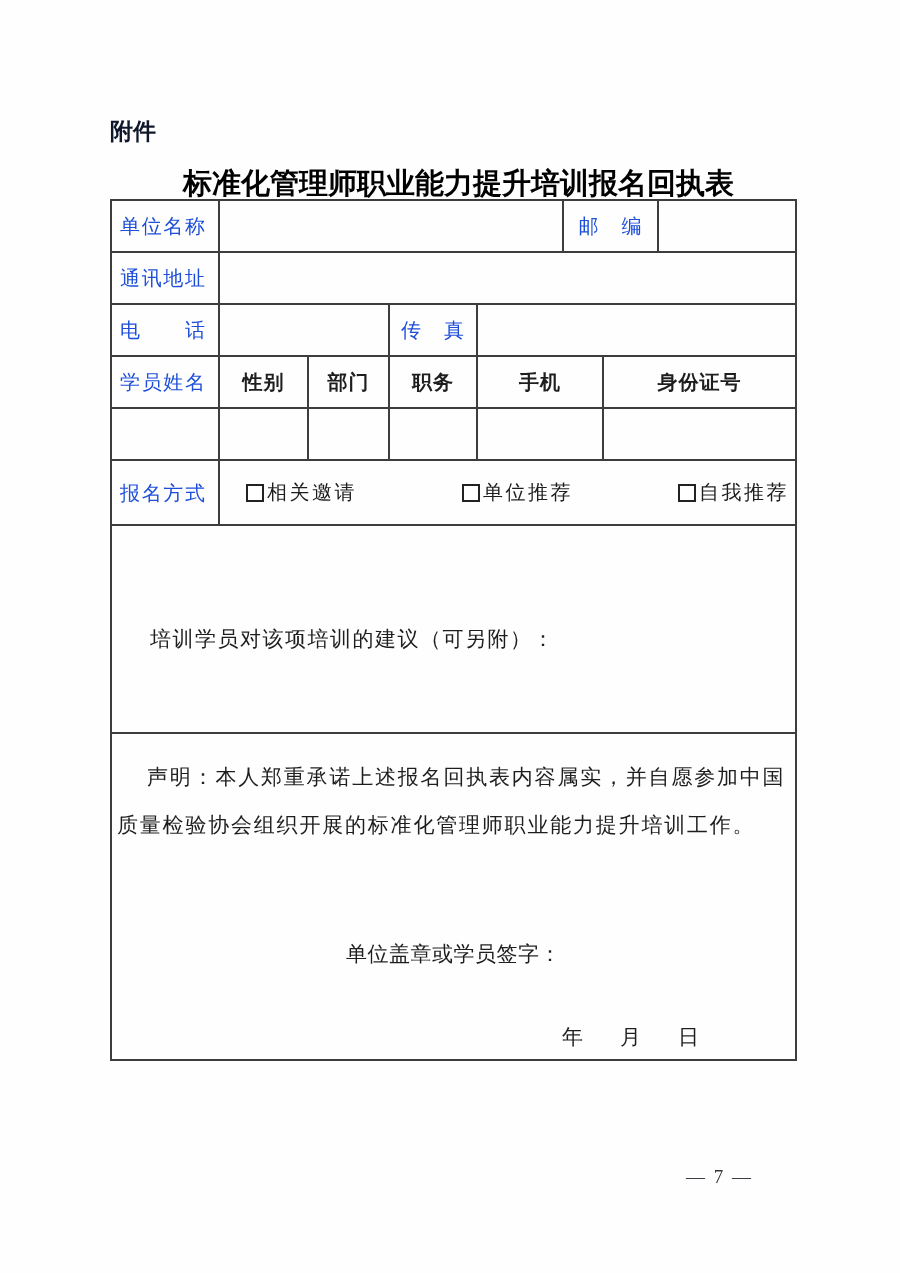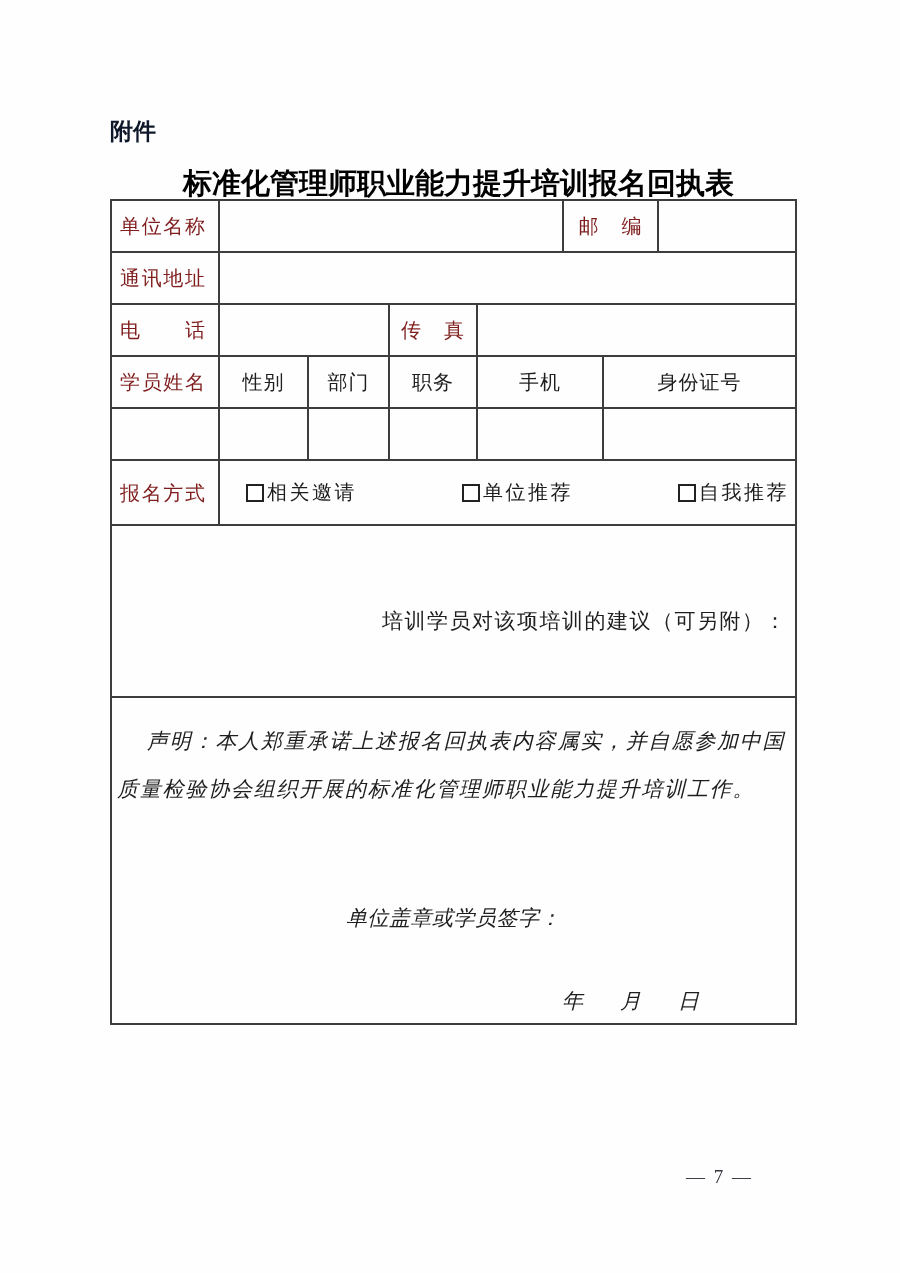--- a/index.html
+++ b/index.html
@@ -35,30 +35,30 @@
     background:transparent;
   }
   table.form-table td{
     border:2px solid #3d3d3d;
     padding:0;vertical-align:middle;
     font-size:20px;color:#1e1e1e;
     overflow:hidden;
   }
   tr.rh{height:52px;}
   tr.rcb{height:65px;}
-  tr.rsug{height:172px;text-align:right;}
-  tr.rdecl{height:327px;font-style:italic;}
+  tr.rsug{height:208px;}
+  tr.rdecl{height:327px;}
   .jlabel{
     text-align:justify;text-align-last:justify;
     letter-spacing:1px;line-height:24px;
-    font-size:20px;color:#7f1d1d;
+    font-size:20px;color:#1d4ed8;
   }
   .w4{width:86px;margin-left:8px;}
   .w2{width:64px;margin:0 auto;}
-  td.hcell{text-align:center;font-size:20px;letter-spacing:1px;}
+  td.hcell{text-align:center;font-size:20px;letter-spacing:1px;font-weight:bold;}
   td.sugcell{vertical-align:top;}
   .sug-text{
     padding:20px 8px 0 8px;text-indent:30px;
     font-size:21px;letter-spacing:1.5px;line-height:30px;
   }
   td.declcell{vertical-align:top;}
   .decl{
     margin:10px 5px 0 5px;
     font-size:21px;letter-spacing:1.8px;line-height:48px;
   }

